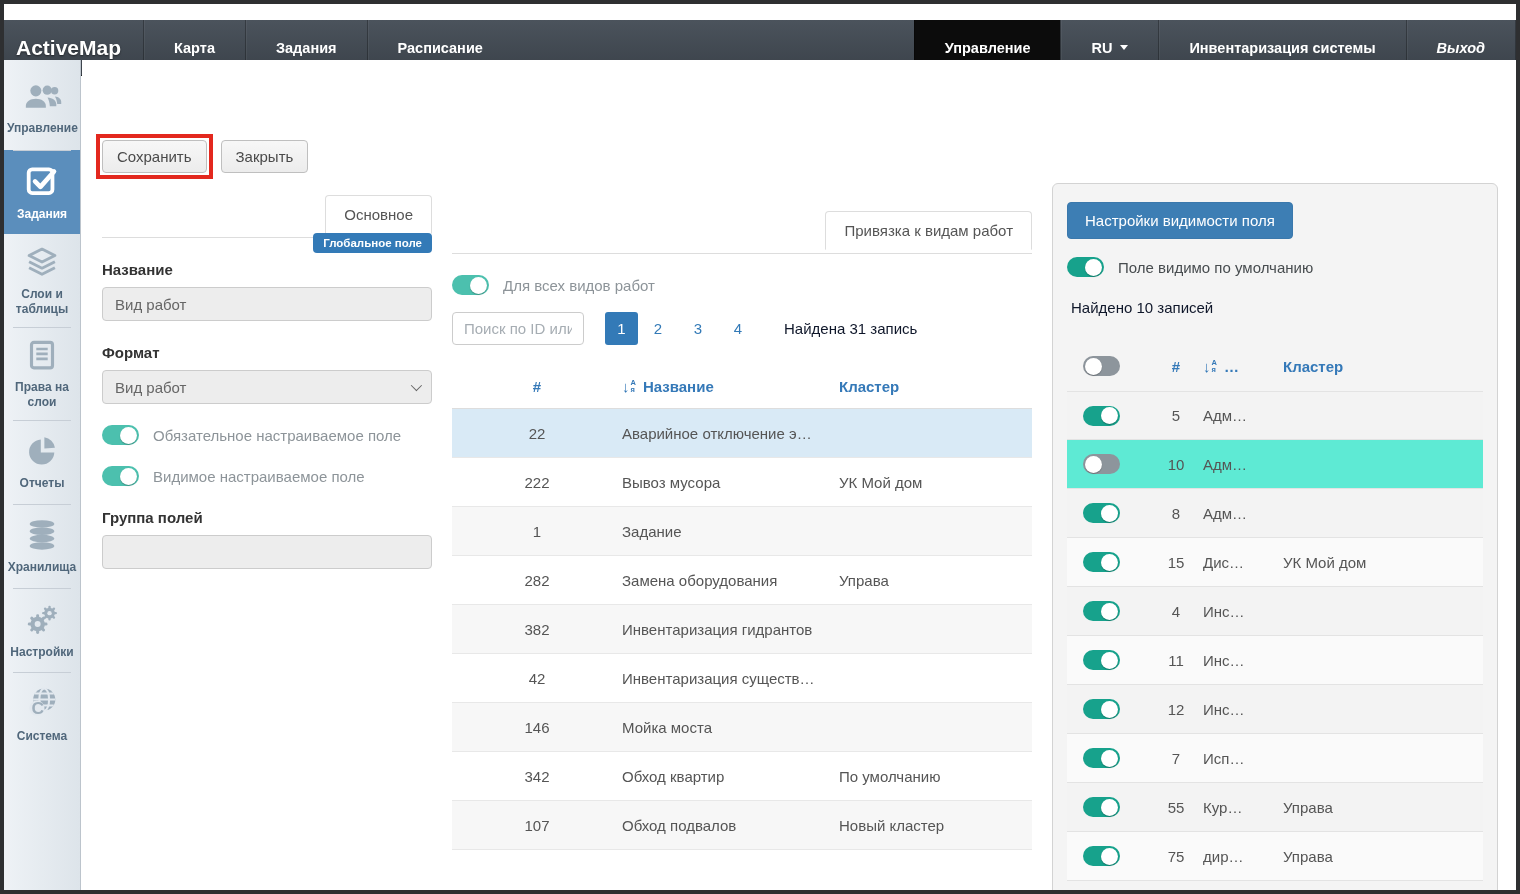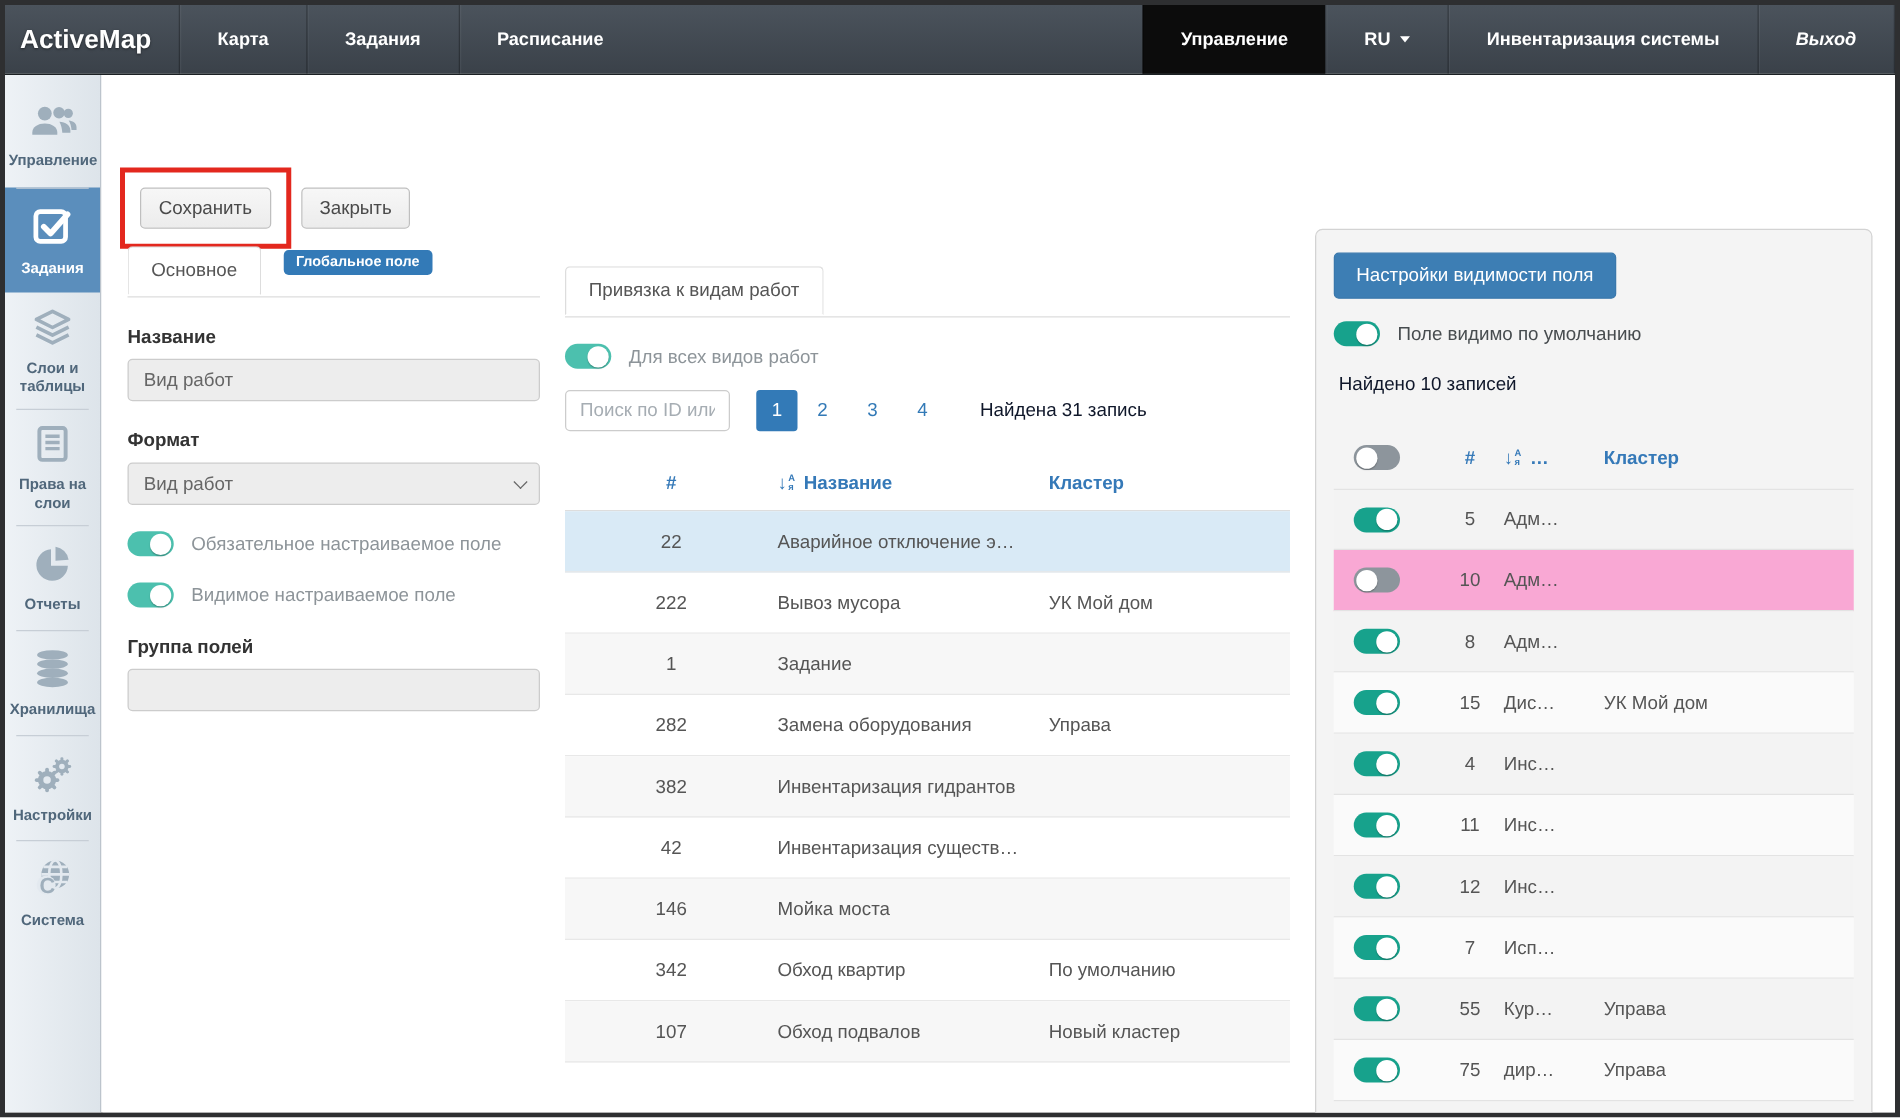--- a/index.html
+++ b/index.html
@@ -1,21 +1,21 @@
 <!DOCTYPE html>
 <html><head>
 <meta charset="utf-8">
 <style>
   * { margin:0; padding:0; box-sizing:border-box; }
   html,body { width:1520px; height:894px; font-family:"Liberation Sans", sans-serif; }
   #app { position:relative; width:1520px; height:894px; background:#2e2f31; padding:4px; }
   #frame { position:absolute; left:4px; top:4px; right:4px; bottom:4px; background:#fff; overflow:hidden; }
 
   
-  .topbar { position:absolute; left:0; top:0; right:0; height:56px; display:flex; align-items:stretch;
+  .topbar { position:absolute; left:0; top:16px; right:0; height:56px; display:flex; align-items:stretch;
             background:linear-gradient(#4b535c,#3a4149); border-bottom:1px solid #1b2023; }
   .logo { display:flex; align-items:center; padding:0 22px 0 12px; color:#fff; font-size:21px; font-weight:bold;
           text-shadow:0 1px 2px rgba(0,0,0,.5); }
   .nav-item { display:flex; align-items:center; padding:0 30px; color:#fff; font-size:14.5px; font-weight:bold;
               border-left:1px solid rgba(0,0,0,.28); box-shadow:inset 1px 0 0 rgba(255,255,255,.05); cursor:pointer; }
   .nav-item:last-of-type { border-right:1px solid rgba(0,0,0,.28);font-style:italic; }
   .nav-spacer { flex:1; }
   .nav-item.active { background:#0c0c0c; box-shadow:none; }
   .caret { width:0; height:0; border-top:5px solid #fff; border-left:4.5px solid transparent;
            border-right:4.5px solid transparent; margin-left:8px; }
@@ -34,27 +34,27 @@
 
   
   .content { position:absolute; left:78px; top:56px; right:0; bottom:0; background:#fff; }
 
   .main-tabs { position:absolute; left:16px; right:12px; top:18px; height:44px; display:flex; align-items:flex-end;
                border-bottom:1px solid #ddd; }
   .mtab { padding:11px 16px; font-size:15px; color:#337ab7; cursor:pointer; border:1px solid transparent; margin-bottom:-1px; }
   .mtab.active { color:#555; background:#fff; border-color:#ddd #ddd #fff #ddd; border-radius:4px 4px 0 0; }
 
   .actions { position:absolute; left:14px; top:74px; display:flex; align-items:center; }
-  .annotation-box { border:4px solid #e3281e; display:inline-flex; padding:12px; }
+  .annotation-box { border:4px solid #e3281e; display:inline-flex; padding:2px; }
   .btn { padding:7px 14px; background:linear-gradient(#f7f7f7,#ececec); border:1px solid #bfbfbf; border-radius:4px;
          color:#4a4a4a; font-size:15px; cursor:pointer; font-family:inherit; }
   .btn + .btn, .annotation-box + .btn { margin-left:8px; }
 
   
-  .ptab-row { display:flex; align-items:center; height:43px; border-bottom:1px solid #ddd; }
+  .ptab-row { display:flex; align-items:flex-end; height:43px; border-bottom:1px solid #ddd;flex-direction:column; }
   .ptab { padding:10px 18px; font-size:15px; color:#555; background:#fff; border:1px solid #ddd; border-bottom-color:#fff;
           border-radius:4px 4px 0 0; margin-bottom:-1px; cursor:pointer; }
   .badge { background:#337ab7; color:#fff; font-size:11.5px; font-weight:bold; padding:4px 10px; border-radius:4px;
            margin:0 0 12px 18px; cursor:default; }
 
   
   .panel-left { position:absolute; left:20px; top:135px; width:330px; }
   .fgroup-label { display:block; font-size:15px; font-weight:bold; color:#333; margin:23px 0 9px; }
   .finput { width:100%; height:34px; background:#ededed; border:1px solid #ccc; border-radius:4px; padding:0 12px;
             color:#666; font-size:15px; font-family:inherit; }
@@ -106,21 +106,21 @@
                  padding:9px 17px; cursor:pointer; font-family:inherit; }
   .card .toggle-row { margin-top:18px; }
   .card .toggle-label { color:#474c4f; }
   .count-right { display:block; margin-top:22px; padding-left:4px; }
   .vhead, .vrow { display:grid; grid-template-columns:66px 54px 80px 1fr; align-items:center; padding-left:16px; }
   .vhead { margin-top:25px; height:50px; color:#3579b8; font-weight:bold; font-size:15px; }
   .vhead .c-name { display:flex; align-items:center; }
   .vrow { height:49px; background:#fafafa; border-bottom:1px solid #e3e3e3; color:#555; font-size:15px; cursor:pointer; }
   .vrows .vrow:first-child { border-top:1px solid #e3e3e3; }
   .vrows .vrow:nth-child(odd) { background:#f3f3f3; }
-  .vrows .vrow.selected { background:#f9a8d4; }
+  .vrows .vrow.selected { background:#5eead4; }
 </style>
 </head>
 <body>
 
 <div id="app">
 <div id="frame">
 
   <div class="topbar">
     <div class="logo">ActiveMap</div>
     <div class="nav-item">Карта</div>

